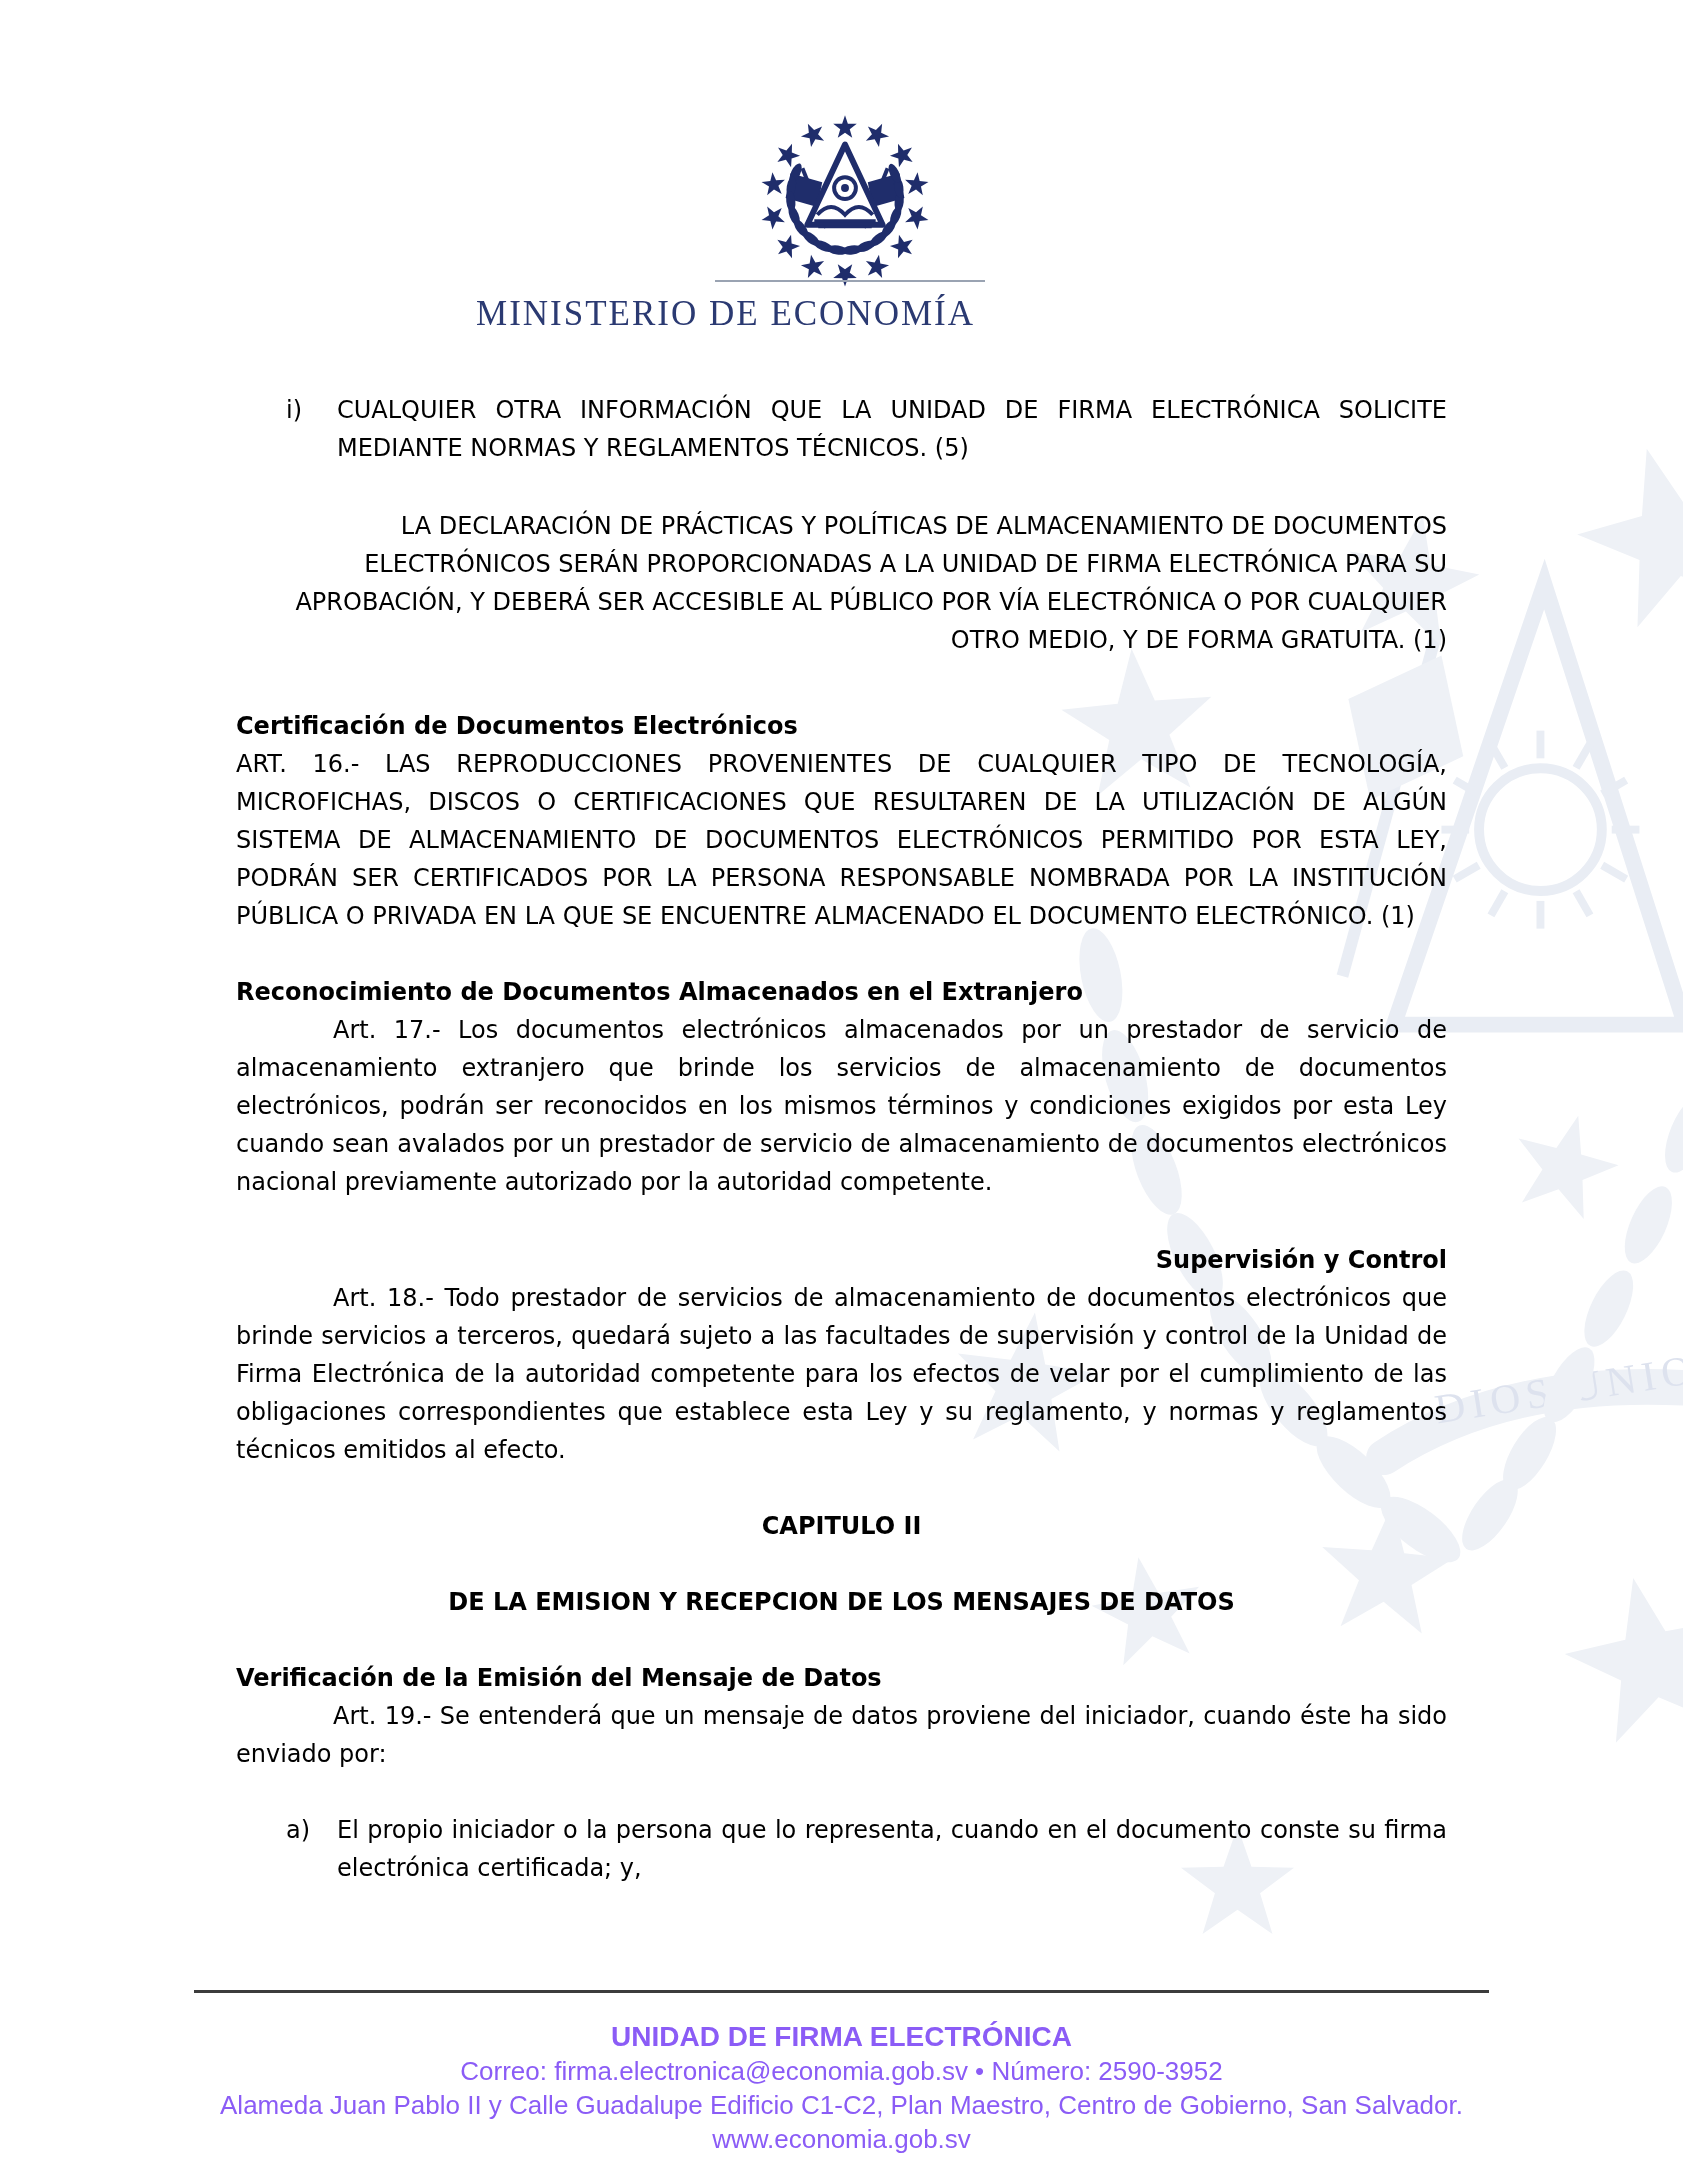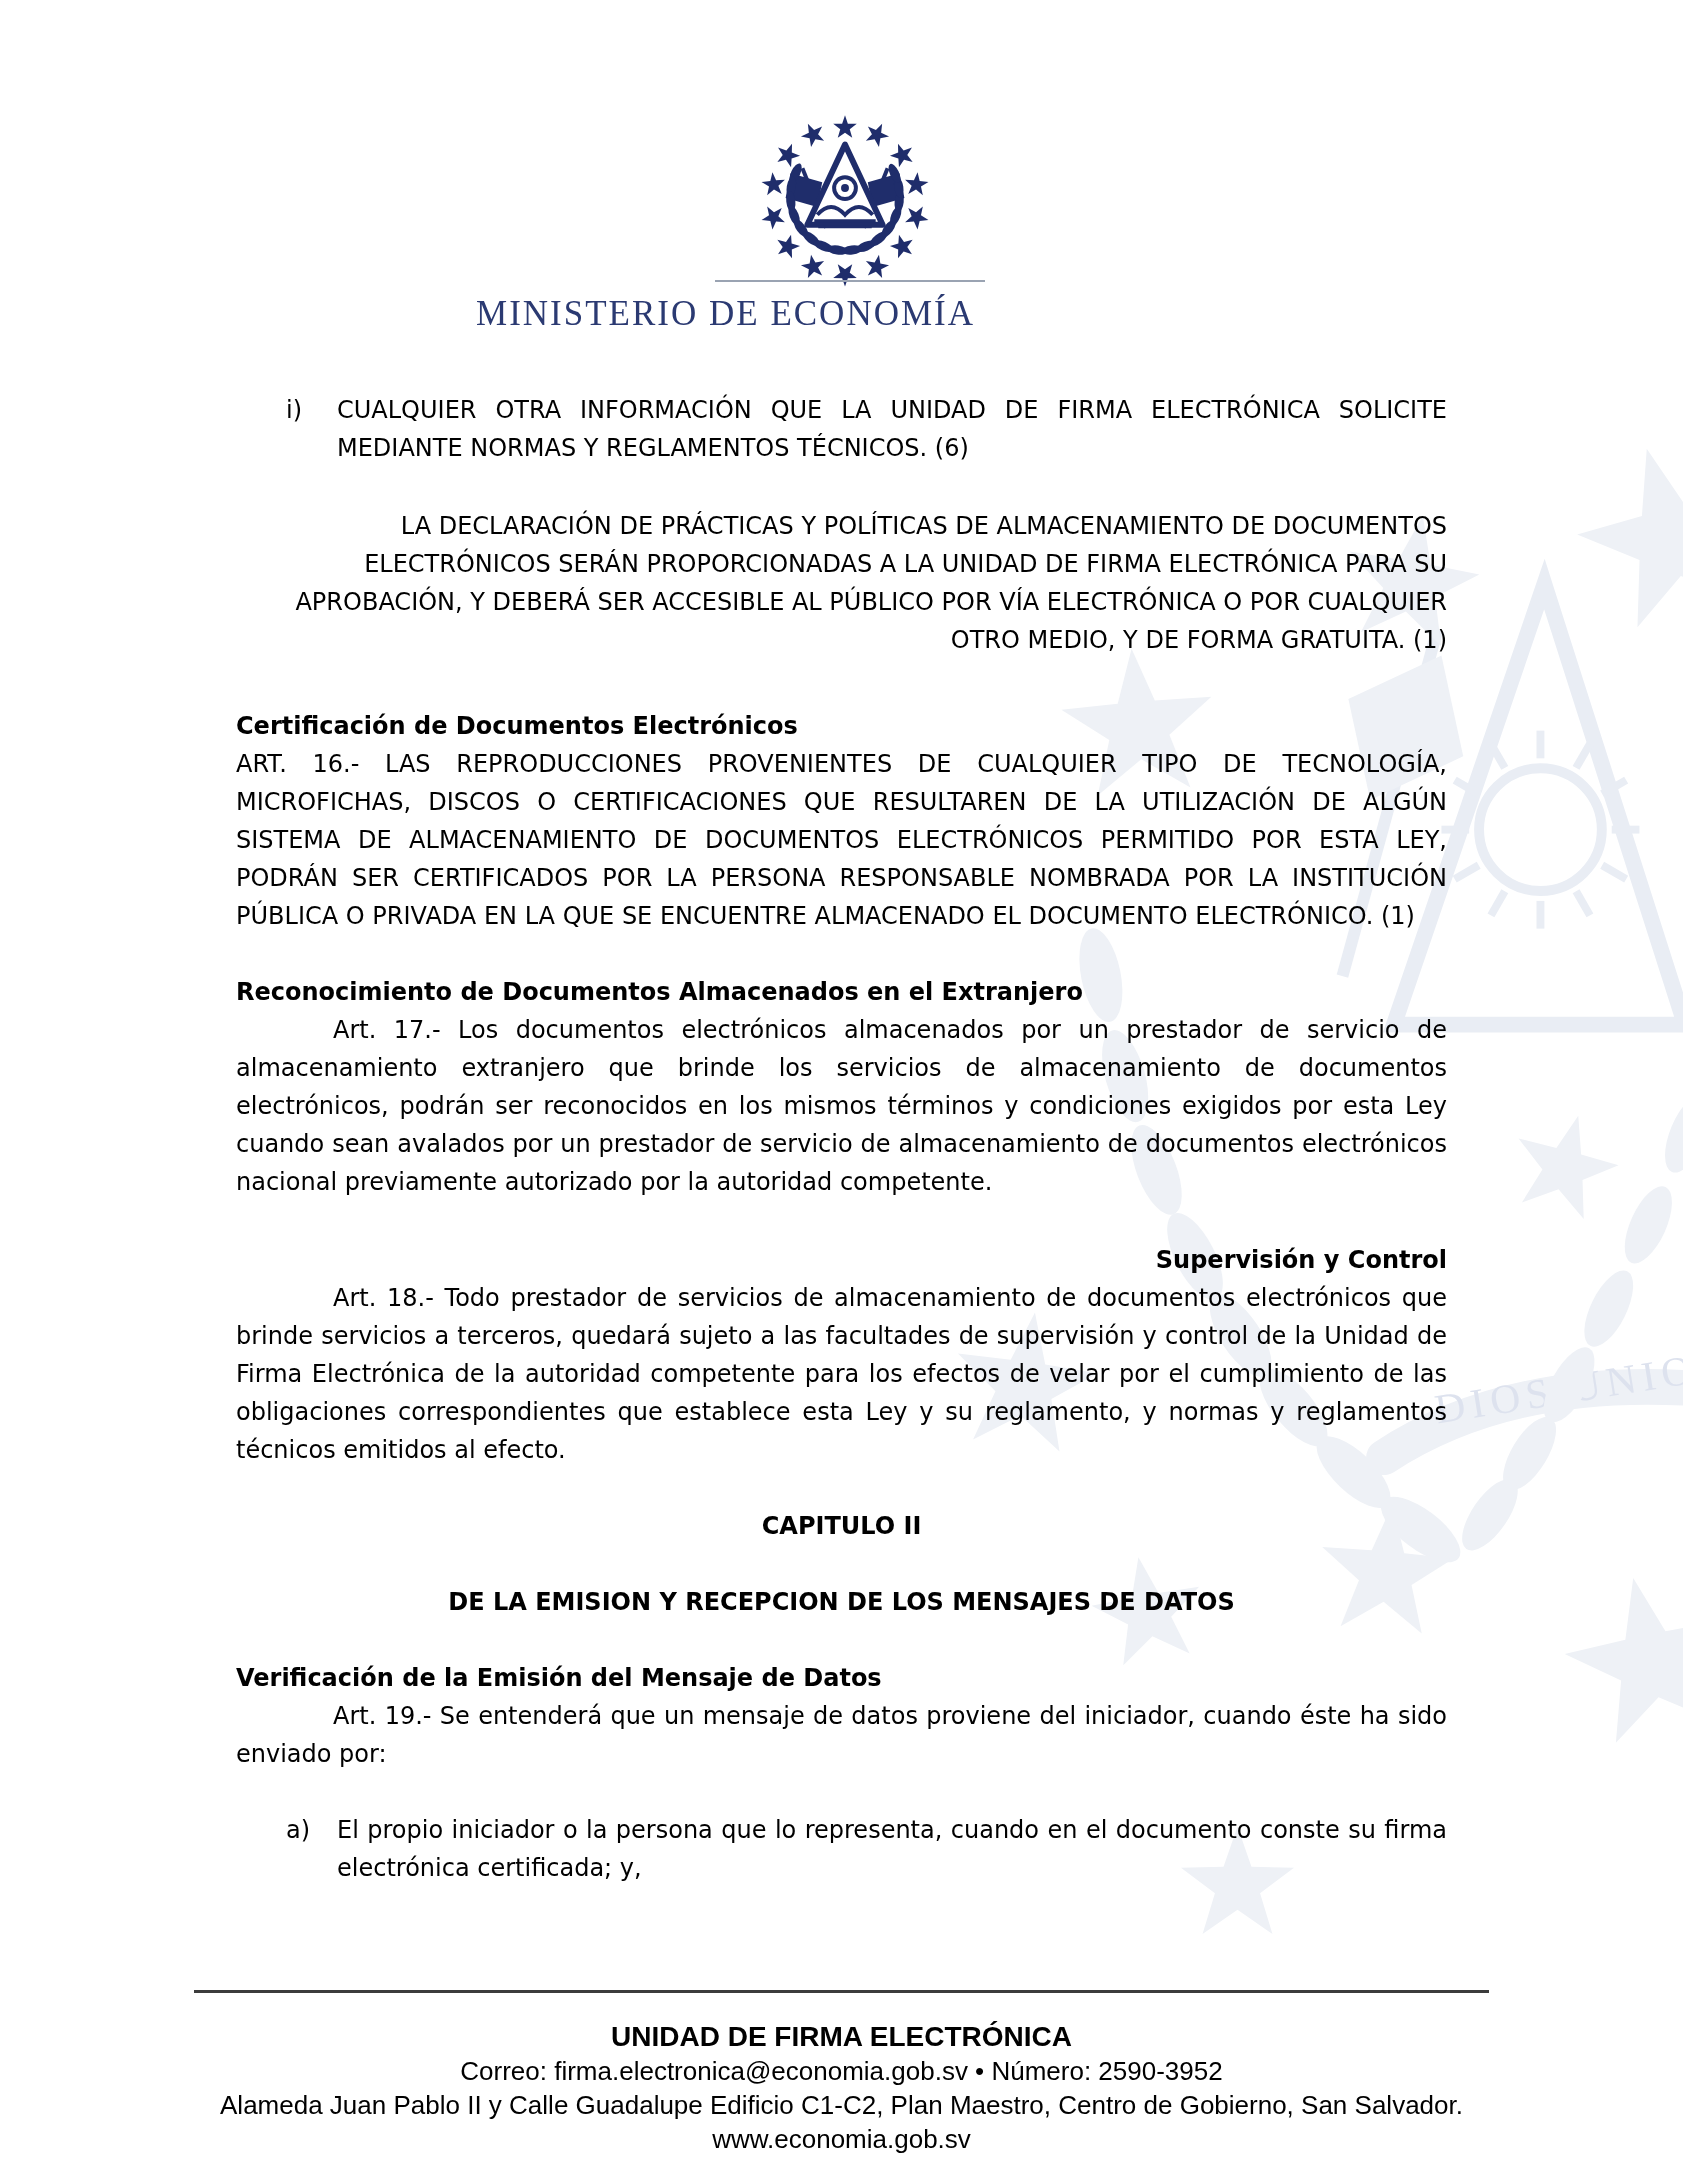--- a/index.html
+++ b/index.html
@@ -77,21 +77,21 @@
   }
   .footer{
     position:absolute;
     left:0; top:2020px;
     width:1683px;
     text-align:center;
     z-index:1;
     font-family:"Liberation Sans", sans-serif;
     font-size:26px;
     line-height:34px;
-    color:#000000;
+    color:#8b5cf6;
   }
   .footer .f-title{ font-weight:bold; font-size:28px; }
 </style>
 </head>
 <body>
 
 <div class="page">
 
   <svg class="watermark" viewBox="0 0 1700 2200" aria-hidden="true">
     <g id="wm-static">
@@ -204,21 +204,21 @@
         </g>
     </svg>
     <div class="logo-divider"></div>
     <div class="brand-title">MINISTERIO DE ECONOMÍA</div>
   </div>
 
   <div class="doc">
 
     <div class="li">
       <span class="li-label">i)</span>
-      <span class="li-text">CUALQUIER OTRA INFORMACIÓN QUE LA UNIDAD DE FIRMA ELECTRÓNICA SOLICITE MEDIANTE NORMAS Y REGLAMENTOS TÉCNICOS. (6)</span>
+      <span class="li-text">CUALQUIER OTRA INFORMACIÓN QUE LA UNIDAD DE FIRMA ELECTRÓNICA SOLICITE MEDIANTE NORMAS Y REGLAMENTOS TÉCNICOS. (5)</span>
     </div>
 
     <p class="para mt40">LA DECLARACIÓN DE PRÁCTICAS Y POLÍTICAS DE ALMACENAMIENTO DE DOCUMENTOS ELECTRÓNICOS SERÁN PROPORCIONADAS A LA UNIDAD DE FIRMA ELECTRÓNICA PARA SU APROBACIÓN, Y DEBERÁ SER ACCESIBLE AL PÚBLICO POR VÍA ELECTRÓNICA O POR CUALQUIER OTRO MEDIO, Y DE FORMA GRATUITA. (1)</p>
 
     <p class="heading mt48">Certificación de Documentos Electrónicos</p>
     <p class="para">ART. 16.- LAS REPRODUCCIONES PROVENIENTES DE CUALQUIER TIPO DE TECNOLOGÍA, MICROFICHAS, DISCOS O CERTIFICACIONES QUE RESULTAREN DE LA UTILIZACIÓN DE ALGÚN SISTEMA DE ALMACENAMIENTO DE DOCUMENTOS ELECTRÓNICOS PERMITIDO POR ESTA LEY, PODRÁN SER CERTIFICADOS POR LA PERSONA RESPONSABLE NOMBRADA POR LA INSTITUCIÓN PÚBLICA O PRIVADA EN LA QUE SE ENCUENTRE ALMACENADO EL DOCUMENTO ELECTRÓNICO. (1)</p>
 
     <p class="heading mt38">Reconocimiento de Documentos Almacenados en el Extranjero</p>
     <p class="para indent">Art. 17.- Los documentos electrónicos almacenados por un prestador de servicio de almacenamiento extranjero que brinde los servicios de almacenamiento de documentos electrónicos, podrán ser reconocidos en los mismos términos y condiciones exigidos por esta Ley cuando sean avalados por un prestador de servicio de almacenamiento de documentos electrónicos nacional previamente autorizado por la autoridad competente.</p>
 

